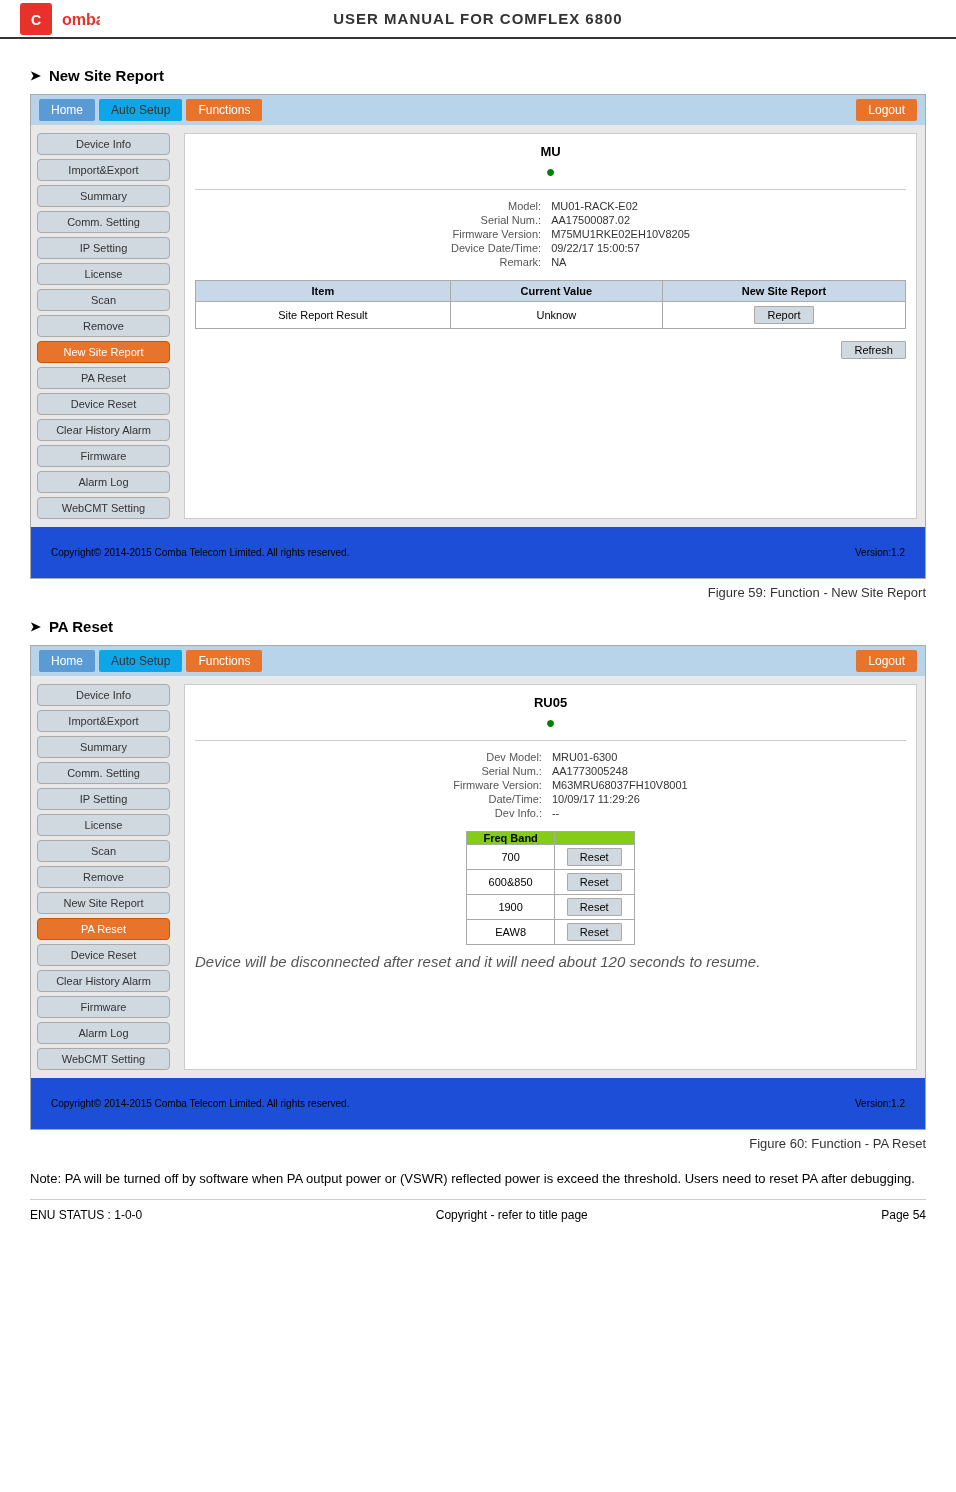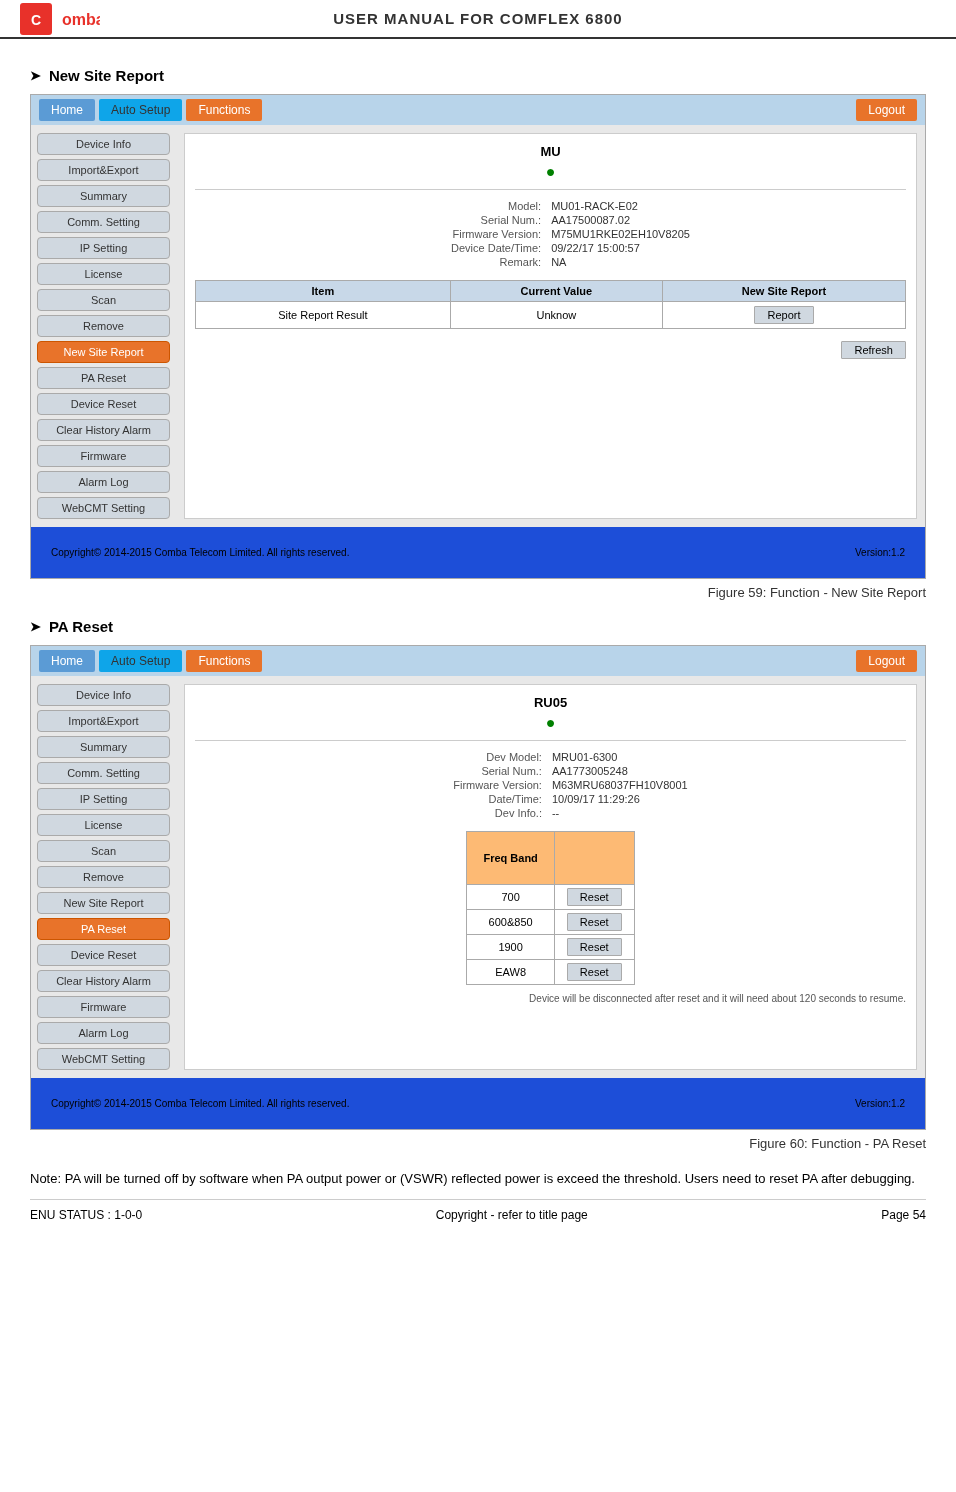--- a/index.html
+++ b/index.html
@@ -49,21 +49,21 @@
     .report-table th { background: #c8d8e8; border: 1px solid #aaa; padding: 4px 8px; text-align: center; font-weight: bold; }
     .report-table td { border: 1px solid #aaa; padding: 4px 8px; text-align: center; background: #fff; }
     .report-btn { background: #d0d8e0; border: 1px solid #aaa; padding: 2px 12px; font-size: 11px; cursor: pointer; border-radius: 1px; }
     .refresh-row { text-align: right; padding: 4px 0; }
 
     
     .sc-footer { background: #1d4ed8; text-align: center; font-size: 10px; padding: 20px; display: flex; justify-content: space-between; }
 
     
     .pa-table { border-collapse: collapse; font-size: 11px; margin: 8px auto; }
-    .pa-table th { background: #fdba74; border: 1px solid #aaa; padding: 20px 16px; text-align: center; font-weight: bold; }
+    .pa-table th { background: #84cc16; border: 1px solid #aaa; padding: 0 16px; text-align: center; font-weight: bold; }
     .pa-table td { border: 1px solid #aaa; padding: 3px 12px; text-align: center; background: #fff; }
 
     .note-text { font-size: 13px; margin: 10px 0; line-height: 1.5; }
     .footer-bar { display: flex; justify-content: space-between; font-size: 12px; padding: 8px 0; border-top: 1px solid #ccc; margin-top: 10px; }
 
     .divider-line { border: none; border-top: 1px solid #ccc; margin: 4px 0 10px 0; }
 
     .header-wrapper { display: flex; align-items: center; padding: 10px 20px; border-bottom: 2px solid #333; position: relative; }
   </style>
 </head>
@@ -234,21 +234,21 @@
               <tr>
                 <td>1900</td>
                 <td><button class="report-btn">Reset</button></td>
               </tr>
               <tr>
                 <td>EAW8</td>
                 <td><button class="report-btn">Reset</button></td>
               </tr>
             </tbody>
         </table>
-        <div style="font-size:10px;color:#555;margin-top:8px;text-align:right;">Device will be disconnected after reset and it will need about 120 seconds to resume.</div>
+        <div style="font-size:15px;color:#555;margin-top:8px;text-align:left;font-style:italic;">Device will be disconnected after reset and it will need about 120 seconds to resume.</div>
       </div>
     </div>
 
     <div class="sc-footer">
       <span>Copyright© 2014-2015 Comba Telecom Limited. All rights reserved.</span>
       <span>Version:1.2</span>
     </div>
   </div>
 
   <div class="figure-caption">Figure 60: Function - PA Reset</div>

